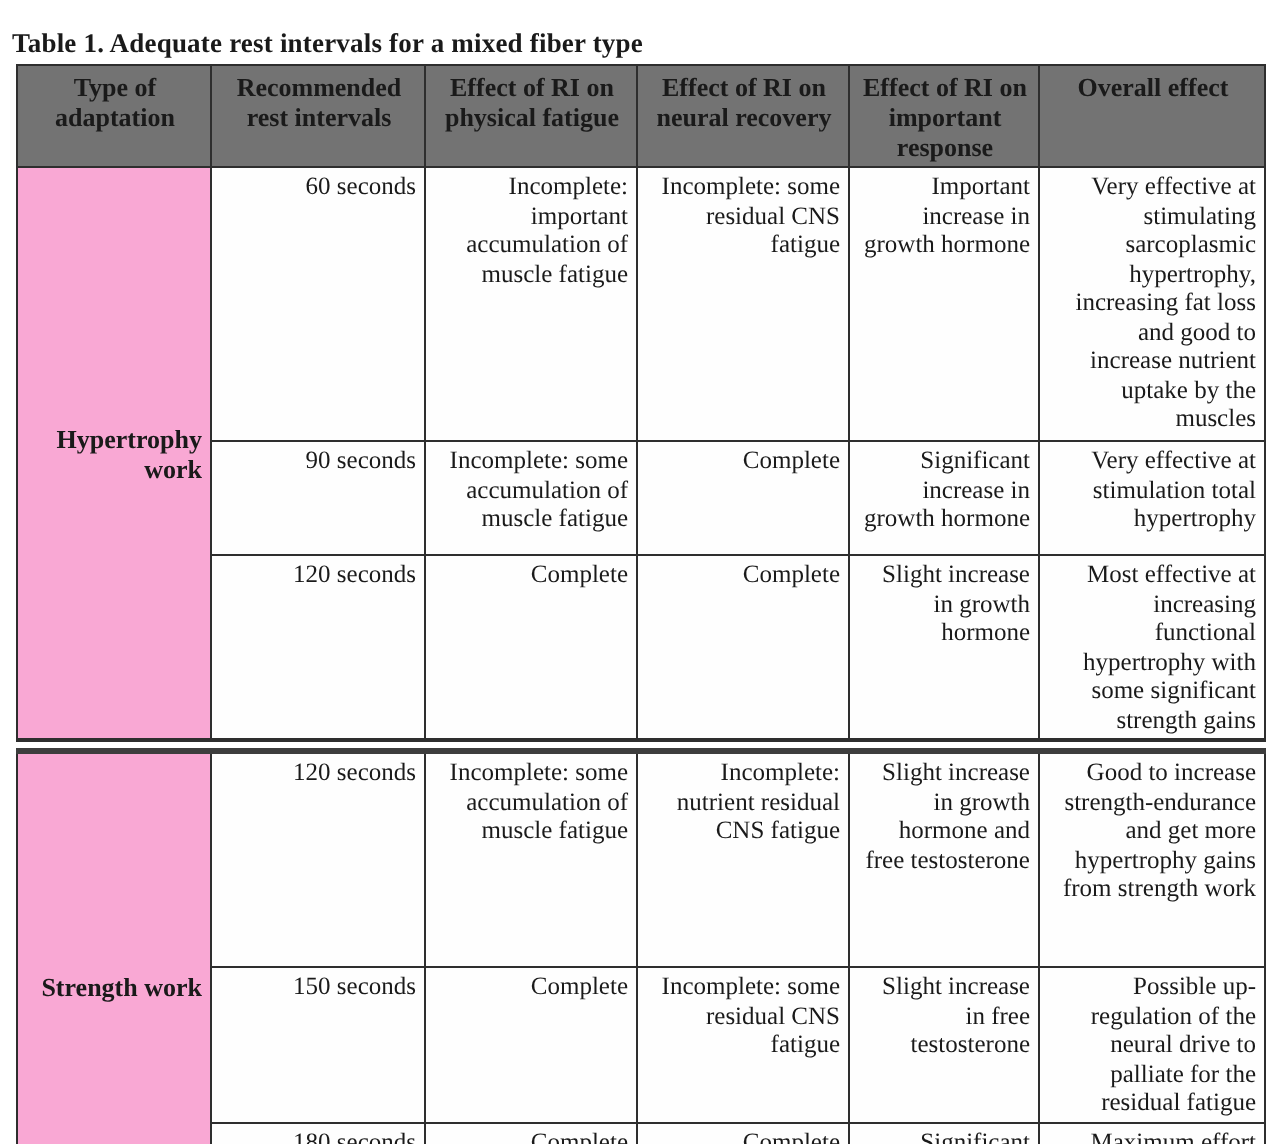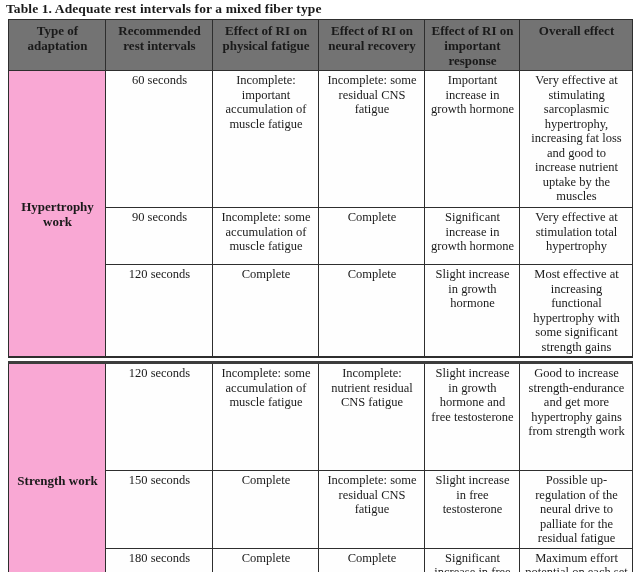--- a/index.html
+++ b/index.html
@@ -9,21 +9,21 @@
     width: 642px;
     height: 572px;
     overflow: hidden;
     font-family: "Liberation Serif", "DejaVu Serif", serif;
     color: #1a1a1a;
   }
   .page {
     width: 556px;
     height: 572px;
     box-sizing: border-box;
-    padding: 1px 0 0 6px;
+    padding: 14px 0 0 6px;
   }
   .table-title {
     font-size: 13.5px;
     font-weight: bold;
     margin: 0 0 2px 0;
     letter-spacing: 0.1px;
     white-space: nowrap;
   }
   table {
     border-collapse: collapse;
@@ -36,21 +36,21 @@
   col.c3 { width: 106px; }
   col.c4 { width: 106px; }
   col.c5 { width: 95px; }
   col.c6 { width: 113px; }
   th, td {
     border: 1px solid #2e2e2e;
     padding: 2px 4px 2px 5px;
     font-size: 12.5px;
     line-height: 1.16;
     vertical-align: top;
-    text-align: center;
+    text-align: right;
     overflow: hidden;
     background: #fefefe;
   }
   th {
     font-size: 13px;
     font-weight: bold;
     text-align: center;
     padding-top: 3px;
     background: #737373;
   }

